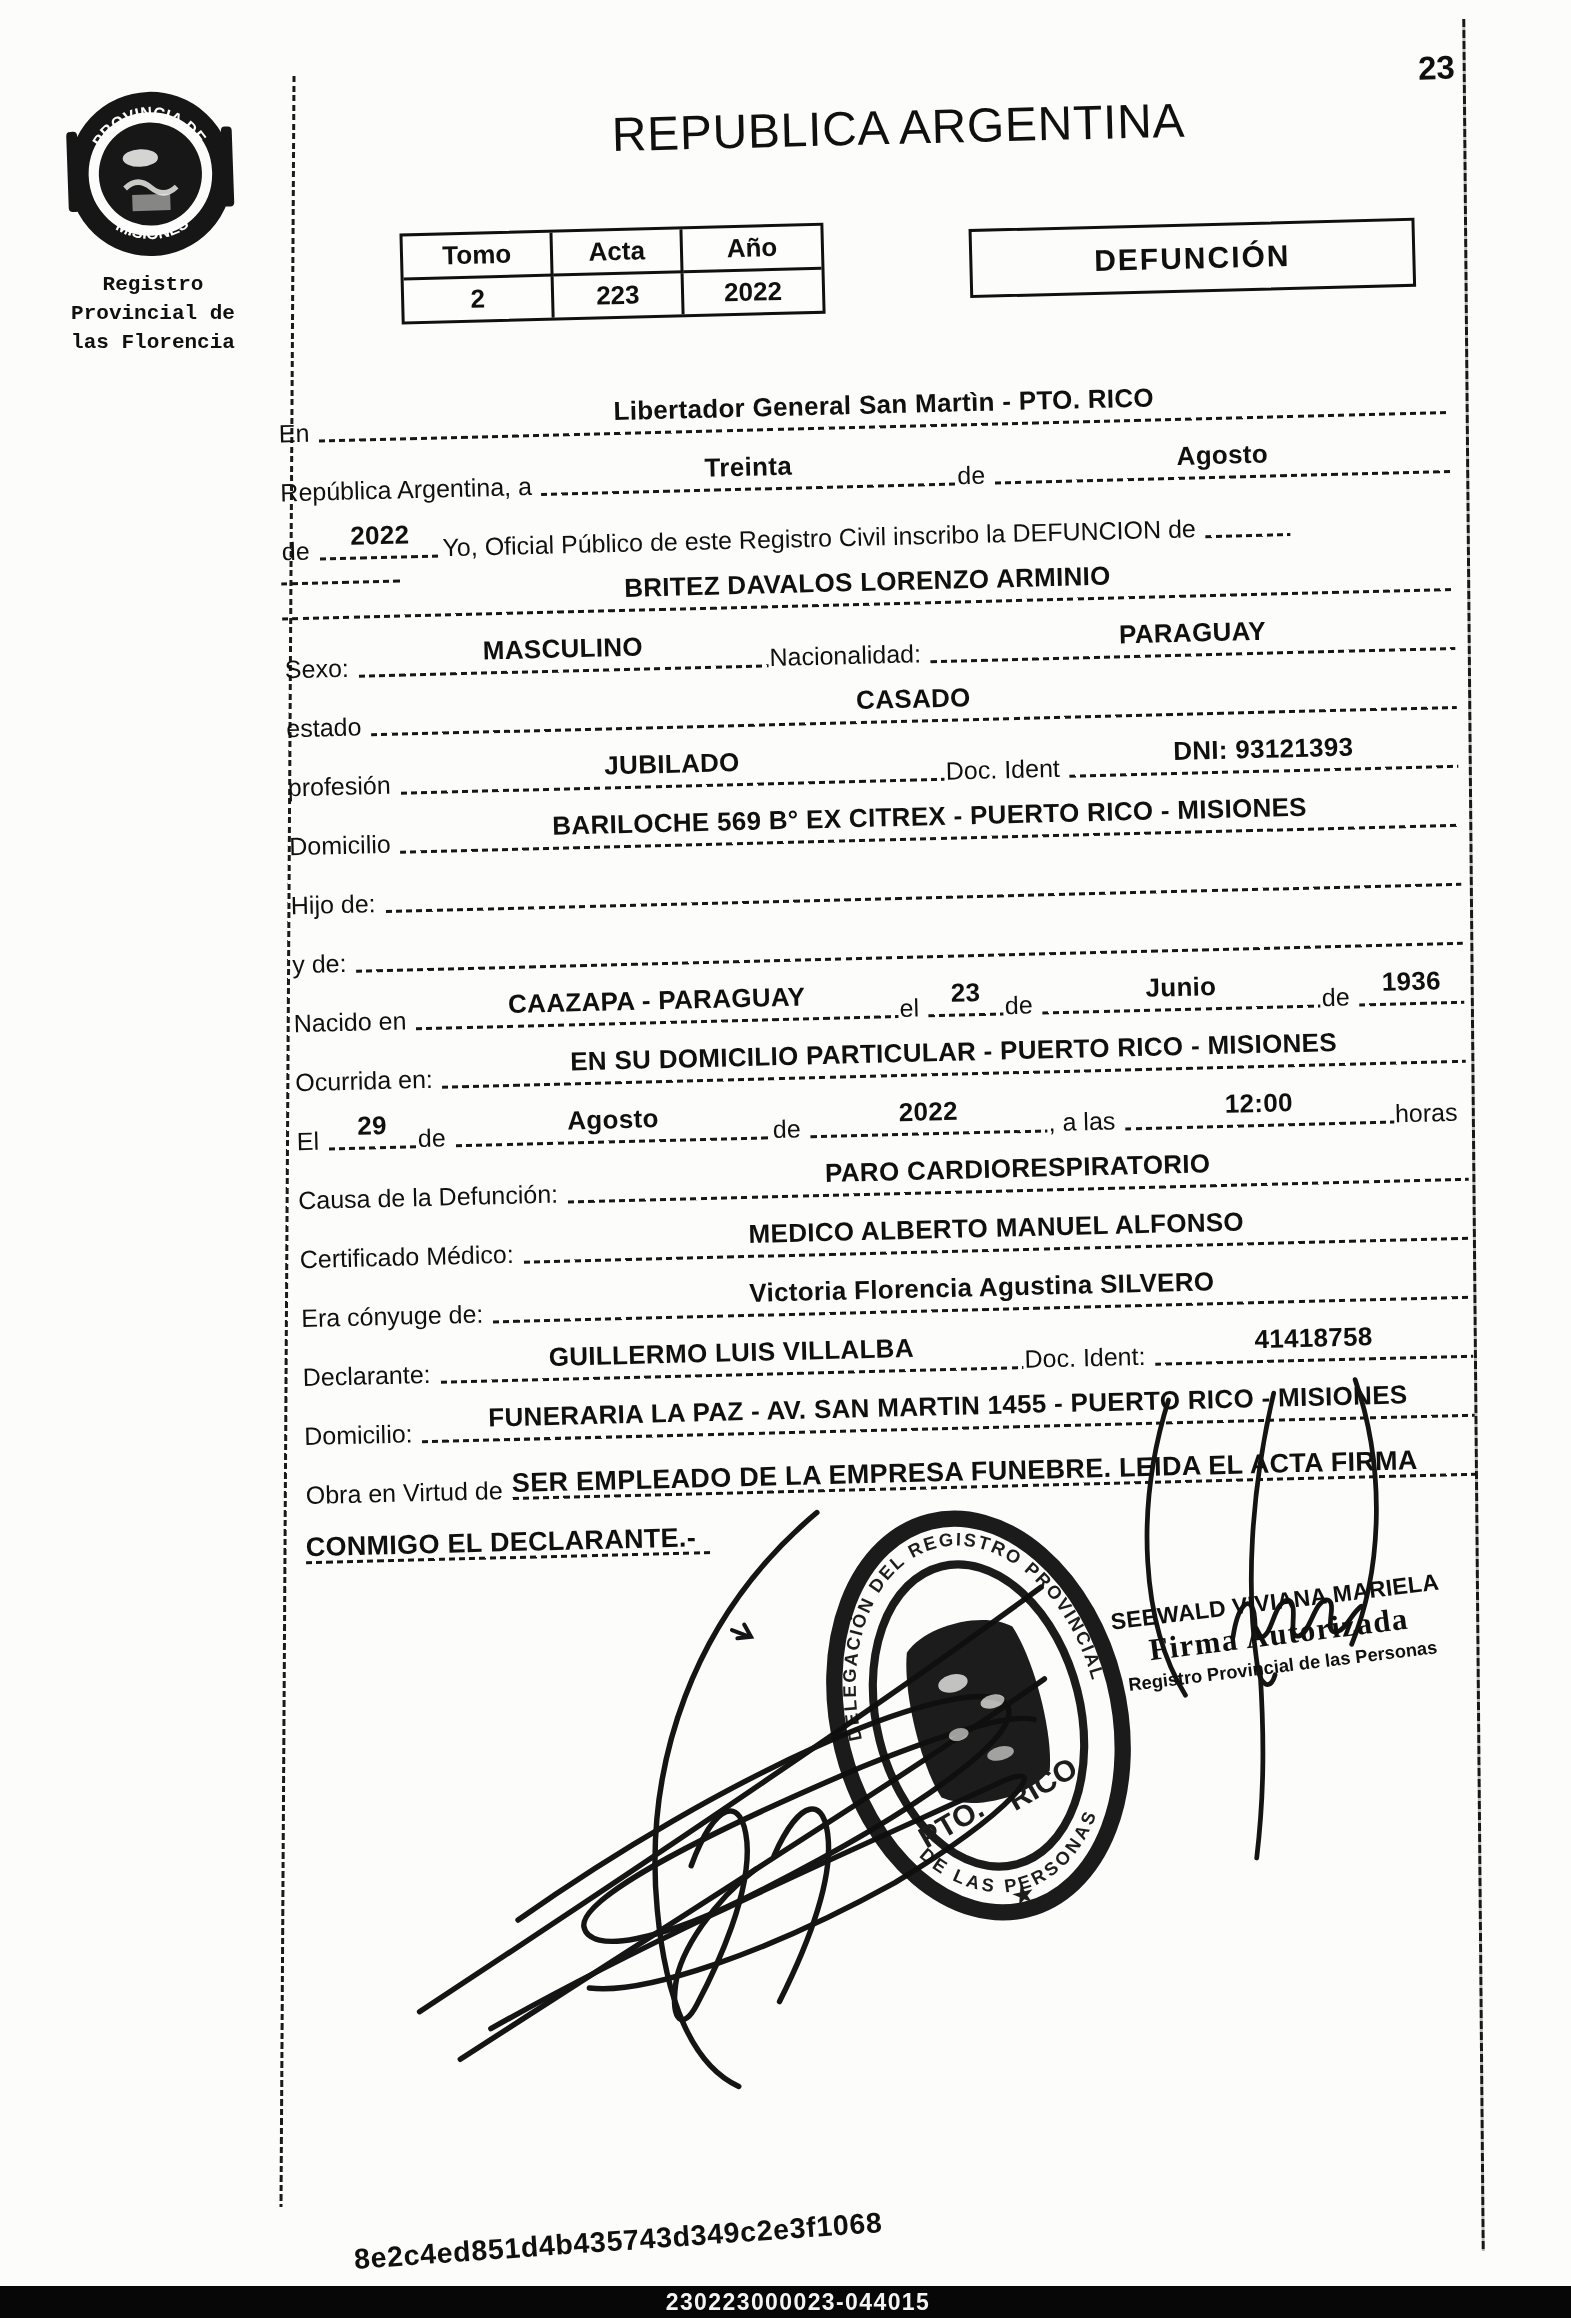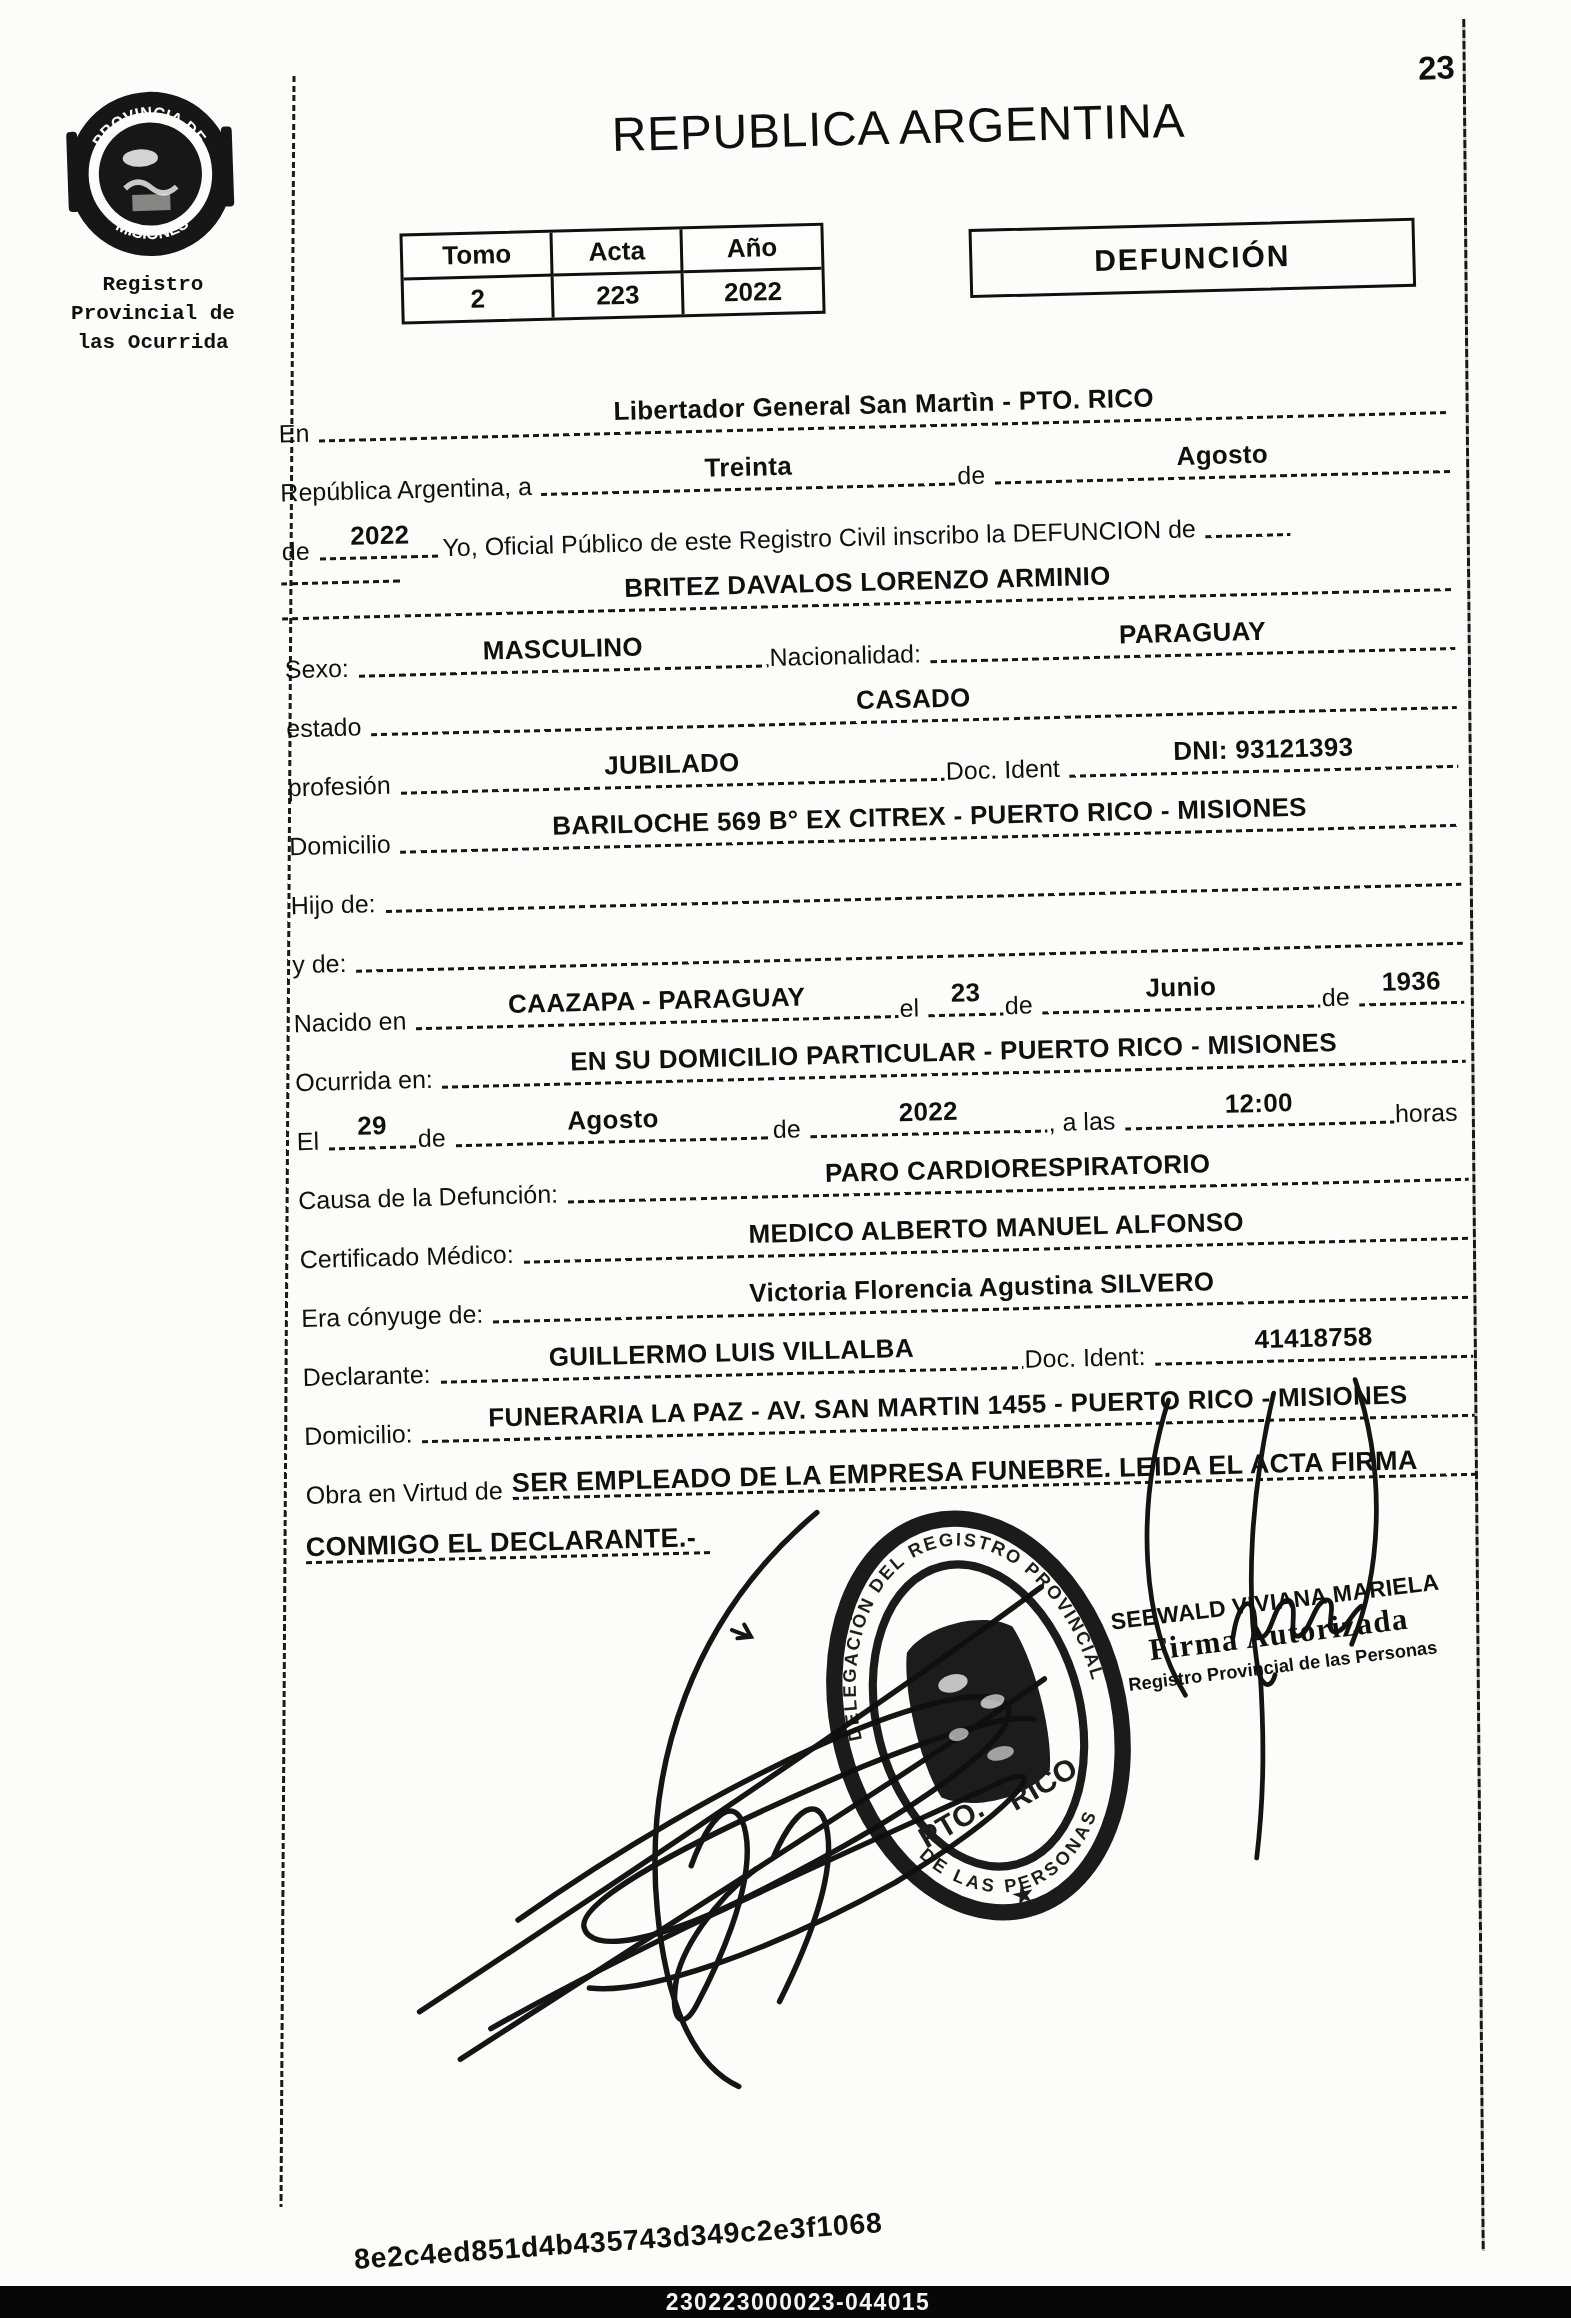--- a/index.html
+++ b/index.html
@@ -83,21 +83,21 @@
       <text font-size="24" font-weight="bold" fill="#ffffff" font-family="Liberation Sans, sans-serif">
         <textPath href="#sealTop" startOffset="50%" text-anchor="middle">PROVINCIA DE</textPath>
       </text>
       <text font-size="24" font-weight="bold" fill="#ffffff" font-family="Liberation Sans, sans-serif">
         <textPath href="#sealBot" startOffset="50%" text-anchor="middle">MISIONES</textPath>
       </text>
     </svg>
   </div>
   <div class="seal-caption">
     <div>Registro Provincial de</div>
-    <div>las Ocurrida</div>
+    <div>las Florencia</div>
   </div>
 
   <div class="tilt">
 
     <div class="doc-title">REPUBLICA ARGENTINA</div>
 
     <div class="rtable">
       <div class="cell hdr">Tomo</div>
       <div class="cell hdr">Acta</div>
       <div class="cell hdr">Año</div>

